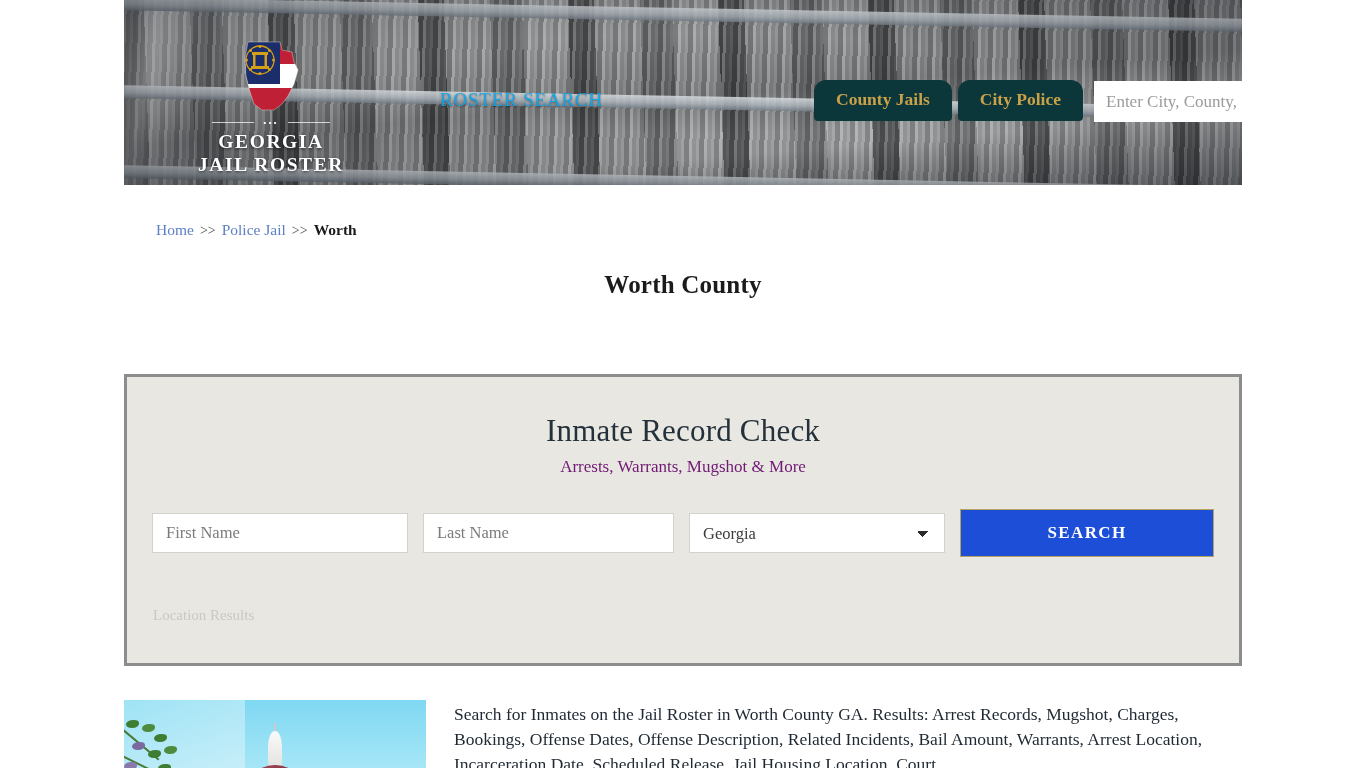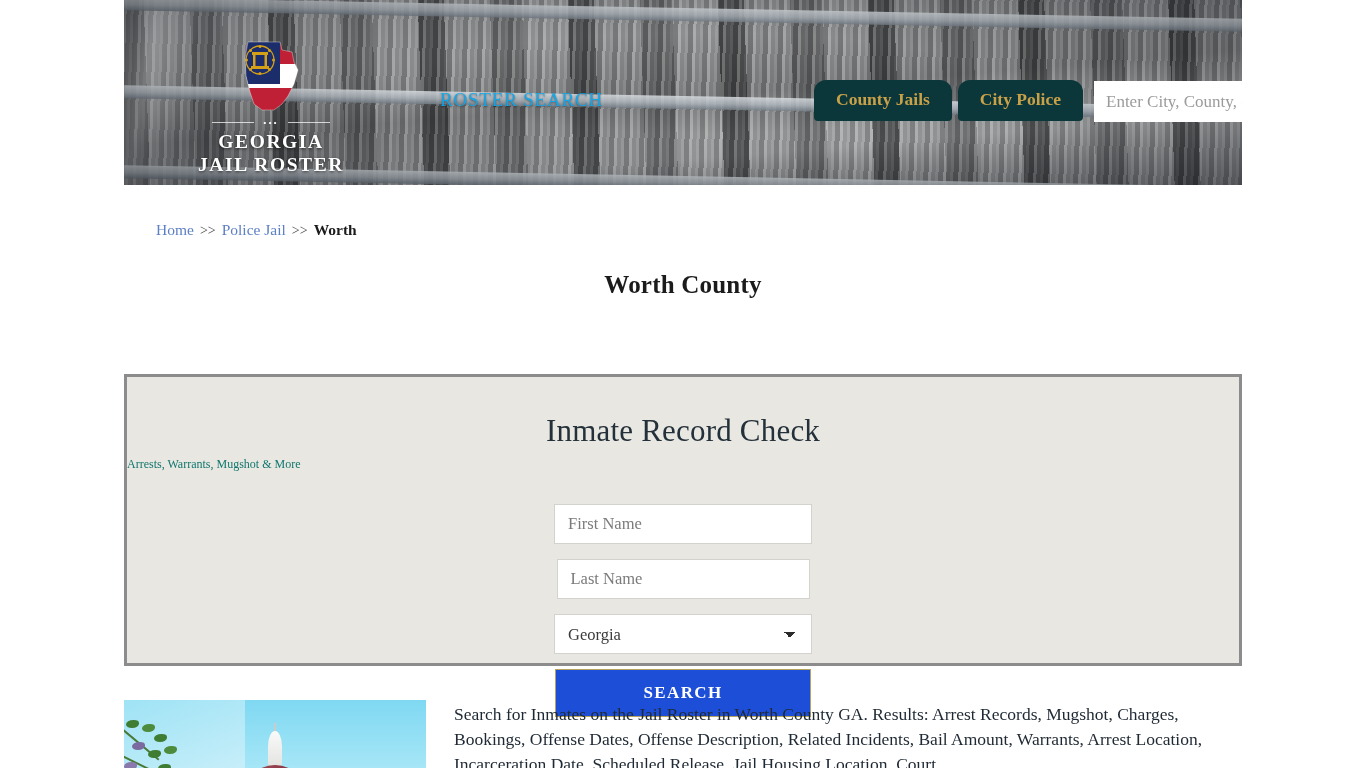--- a/index.html
+++ b/index.html
@@ -227,32 +227,32 @@
     margin-top: 36px;
     text-align: center;
     font-family: "Liberation Serif", serif;
     font-size: 31px;
     font-weight: 400;
     color: #24303a;
     letter-spacing: 0.2px;
   }
   .panel-subtitle {
     margin-top: 8px;
-    font-family: "Liberation Serif", serif;
-    font-size: 12px;
-    color: #0f766e;
+    text-align: center;
+    font-family: "Liberation Serif", serif;
+    font-size: 17px;
+    color: #701a75;
   }
   .panel-form {
     margin-top: 32px;
     padding: 0 25px;
     display: flex;
     align-items: center;
     gap: 15px;
     box-sizing: border-box;
-    flex-direction: column;
   }
   .field {
     height: 40px;
     background: #ffffff;
     border: 1px solid #d3d2cd;
     box-sizing: border-box;
     font-family: "Liberation Serif", serif;
     font-size: 16.5px;
     color: #3b3b3b;
     padding: 0 13px;

